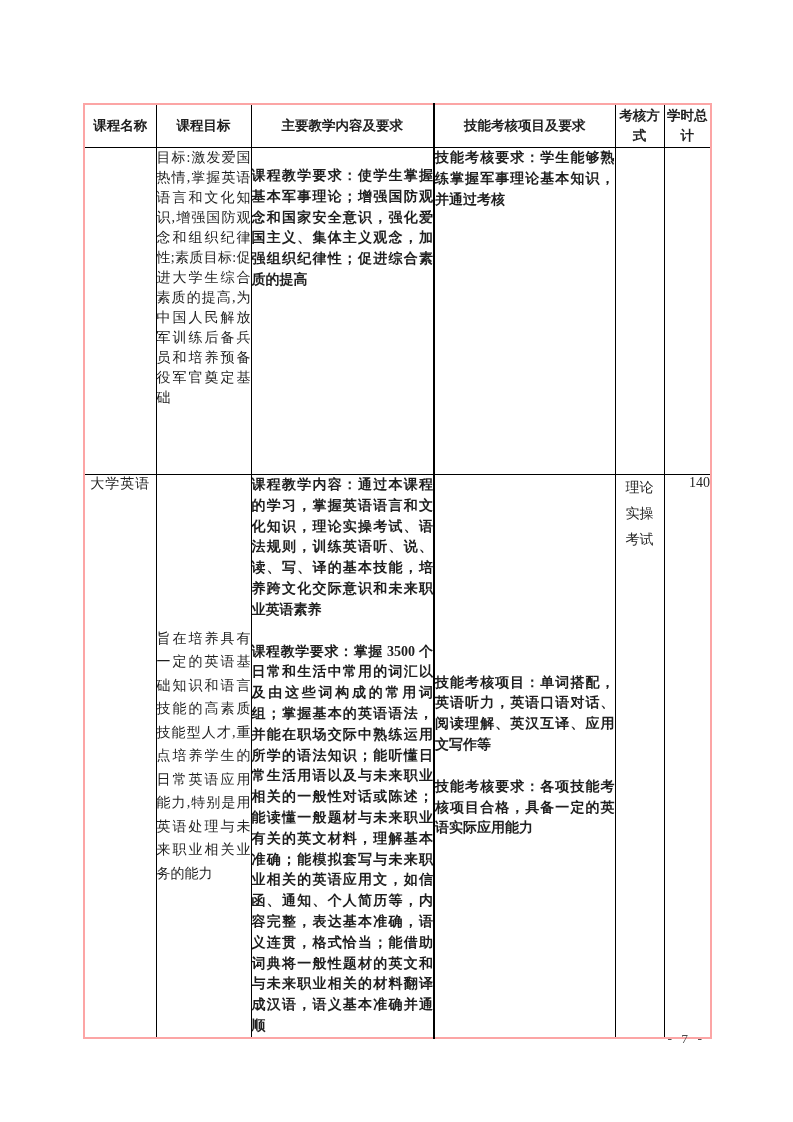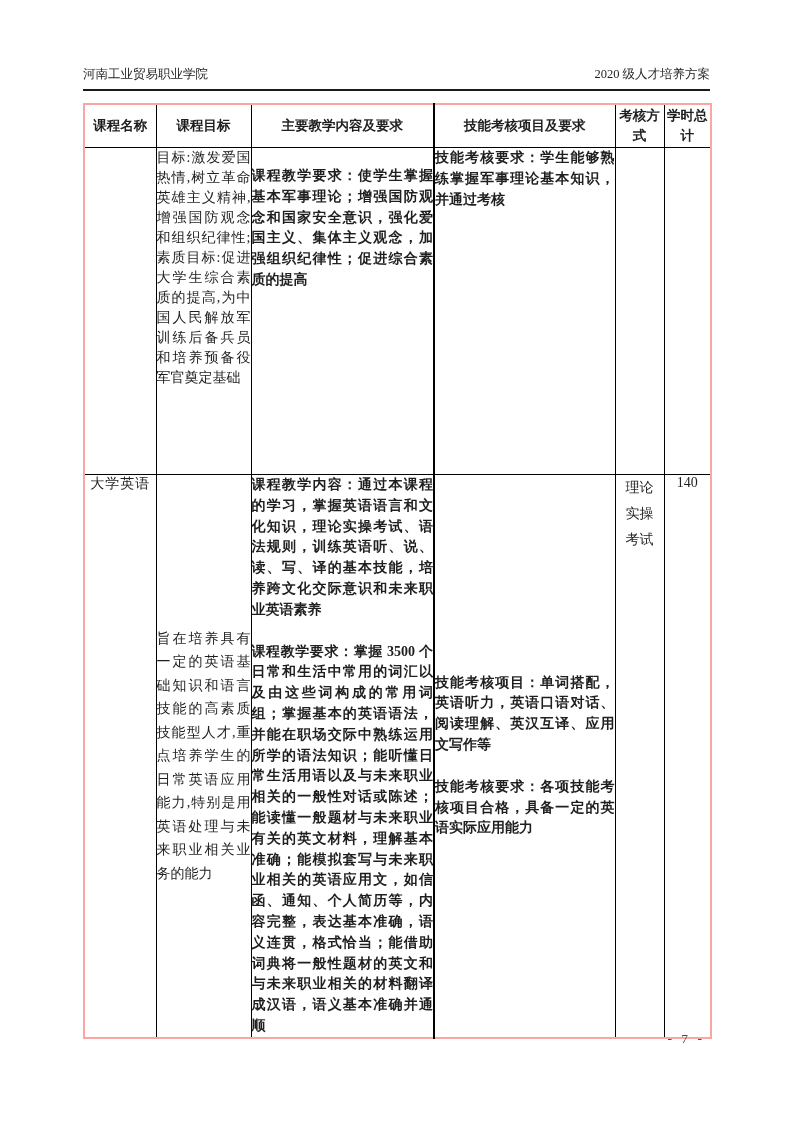--- a/index.html
+++ b/index.html
@@ -97,43 +97,39 @@
     vertical-align: middle;
   }
   .method-text {
     display: inline-block;
     width: 32px;
     line-height: 26px;
     word-break: break-all;
     text-align: center;
   }
   .cell-hours {
-    text-align: center;
+    text-align: right;
     vertical-align: middle;
     margin-left: 8px;
   }
   
   .doc-footer {
     position: absolute;
     top: 1031px;
     right: 88px;
     font-size: 13.5px;
     color: #4a4a4a;
     letter-spacing: 3px;
   }
 </style>
 </head>
 <body>
 
 <div class="page">
 
-  <div class="doc-header">
-    <span>河南工业贸易职业学院</span>
-    <span>2020 级人才培养方案</span>
-  </div>
 
   <table class="doc-table">
     <colgroup>
       <col style="width:72px">
       <col style="width:95px">
       <col style="width:183px">
       <col style="width:181px">
       <col style="width:49px">
       <col style="width:47px">
     </colgroup>
@@ -143,21 +139,21 @@
         <th>课程目标</th>
         <th>主要教学内容及要求</th>
         <th class="skill-left">技能考核项目及要求</th>
         <th>考核方式</th>
         <th>学时总计</th>
       </tr>
     </thead>
     <tbody>
       <tr class="row-military">
         <td class="cell-name"></td>
-        <td class="cell-goal">目标:激发爱国热情,树立革命英雄主义精神,增强国防观念和组织纪律性;素质目标:促进大学生综合素质的提高,为中国人民解放军训练后备兵员和培养预备役军官奠定基础</td>
+        <td class="cell-goal">目标:激发爱国热情,掌握英语语言和文化知识,增强国防观念和组织纪律性;素质目标:促进大学生综合素质的提高,为中国人民解放军训练后备兵员和培养预备役军官奠定基础</td>
         <td class="cell-content">
           <p>课程教学要求：使学生掌握基本军事理论；增强国防观念和国家安全意识，强化爱国主义、集体主义观念，加强组织纪律性；促进综合素质的提高</p>
         </td>
         <td class="cell-assess skill-left">
           <p>技能考核要求：学生能够熟练掌握军事理论基本知识，并通过考核</p>
         </td>
         <td class="cell-method"></td>
         <td class="cell-hours"></td>
       </tr>
       <tr class="row-english">

